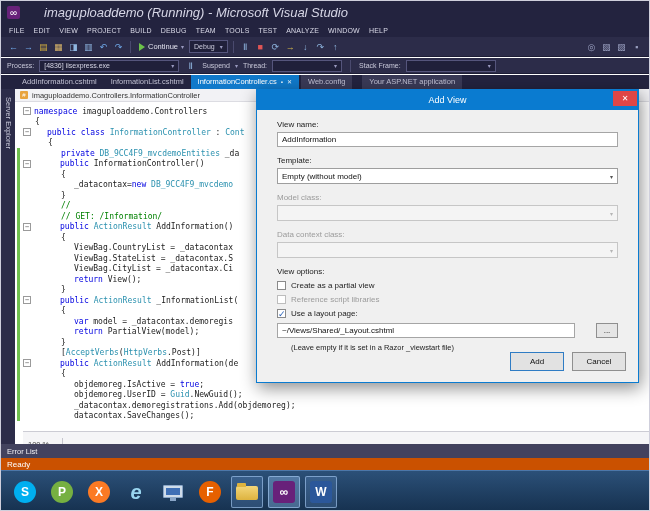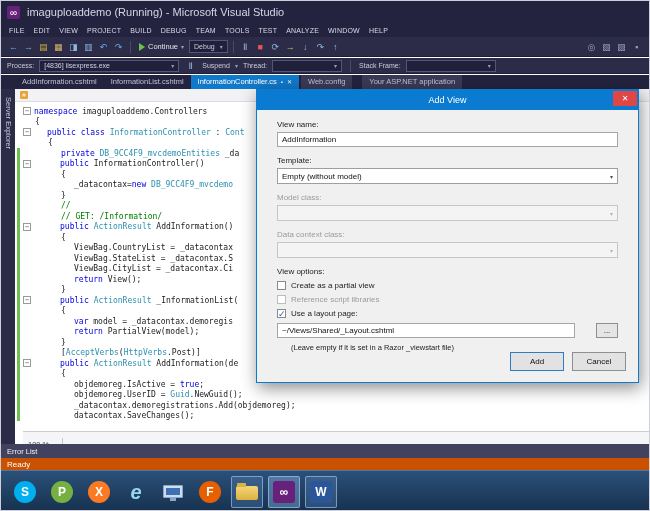--- a/index.html
+++ b/index.html
@@ -2,21 +2,21 @@
 <html><head>
 <meta charset="utf-8">
 <style>
   * { margin:0; padding:0; box-sizing:border-box; }
   body { background:#fff; font-family:"Liberation Sans", sans-serif; }
   .screen { position:relative; width:650px; height:511px; background:#fff; overflow:hidden; border:1px solid #cfcfdc; }
 
   
   .titlebar { position:absolute; left:0; top:0; width:650px; height:22px; background:#23233f; display:flex; align-items:center; }
   .vs-logo { width:13px; height:13px; margin-left:6px; background:#68217a; color:#fff; font-size:10px; line-height:13px; text-align:center; border-radius:2px; }
-  .win-title { margin-left:7px; font-size:11px; color:#d6d6e6; white-space:nowrap; }
+  .win-title { margin-left:24px; font-size:13px; color:#d6d6e6; white-space:nowrap;font-style:italic; }
 
   .menubar { position:absolute; left:0; top:22px; width:650px; height:14px; background:#23233f; display:flex; align-items:center; padding-left:8px; }
   .menu-item { font-size:7px; color:#dadae8; margin-right:9px; letter-spacing:.2px; cursor:default; }
 
   .toolbar { position:absolute; left:0; top:36px; width:650px; height:20px; background:#2c2c49; border-bottom:1px solid #1d1d36; display:flex; align-items:center; padding-left:6px; gap:2px; }
   .tb-icon { width:13px; text-align:center; font-size:9px; line-height:18px; cursor:default; }
   .tb-sep { width:1px; height:12px; background:#4a4a6e; margin:0 3px; }
   .continue-btn { display:flex; align-items:center; gap:3px; color:#e0e0ec; font-size:7.5px; padding:0 3px; }
   .play-tri { width:0; height:0; border-left:6px solid #6cc24a; border-top:4px solid transparent; border-bottom:4px solid transparent; }
   .chev { font-size:6px; color:#9a9ac0; }
@@ -201,20 +201,21 @@
       <div class="tab shade">
         <span>Web.config</span>
       </div>
       <div class="tab shade gap">
         <span>Your ASP.NET application</span>
       </div>
     </div>
 
   <div class="breadcrumb">
     <span class="class-ic">#</span>
+    <span>imaguploaddemo.Controllers.InformationController</span>
   </div>
 
   <div class="side-strip">
     <span>Server Explorer</span>
   </div>
 
   <div class="editor" id="editor">
       <div class="code-line">
         <span class="change-bar"></span>
         <span class="fold on">−</span>

